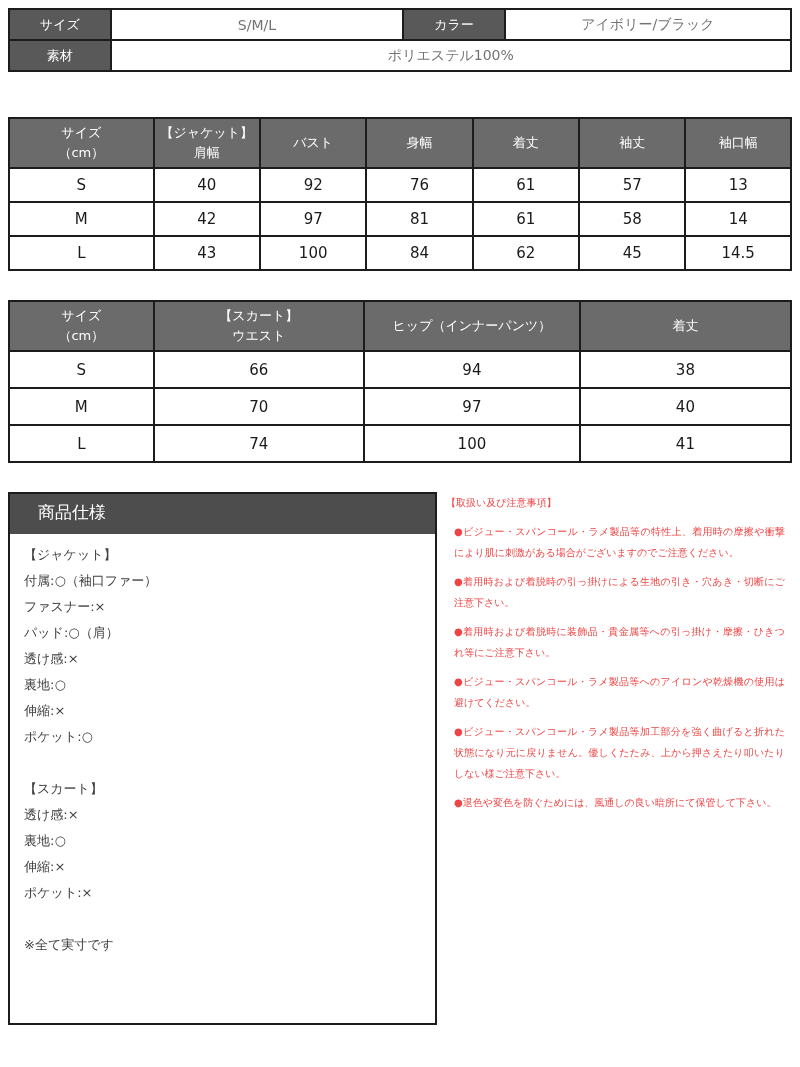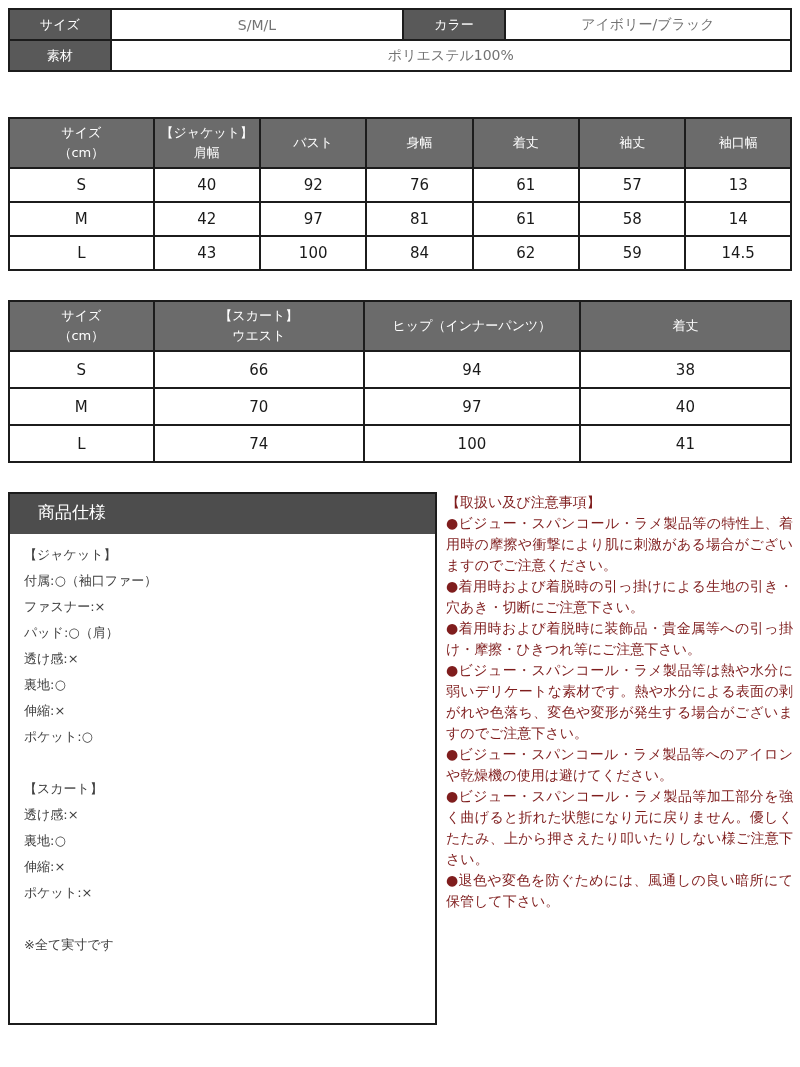--- a/index.html
+++ b/index.html
@@ -31,23 +31,23 @@
   .spec-box{position:absolute;left:8px;top:492px;width:429px;height:533px;
       border:2px solid #1c1c1c;box-sizing:border-box;background:#fff;}
   .spec-header{background:#4d4d4d;color:#fff;font-size:17px;line-height:36px;
       height:40px;padding-left:28px;}
   .spec-body{padding:8px 16px 0 14px;font-size:13px;line-height:26px;color:#404040;}
   .spec-line{white-space:pre-wrap;}
   .spec-line.blank{height:26px;}
 
   
   .notes{position:absolute;left:446px;top:492px;width:347px;
-      font-size:14px;line-height:21px;color:#7f1d1d;}
+      font-size:10px;line-height:21px;color:#ef4444;}
   .notes-title{margin:0 0 0 0;}
-  .note-item{margin:0;text-align:justify;}
+  .note-item{margin:8px;text-align:justify;}
 </style>
 </head>
 <body>
 
 <div class="page">
 
   <table class="info-table">
     <colgroup>
       <col style="width:13%">
         <col style="width:37.4%">
@@ -109,21 +109,21 @@
           <td>61</td>
           <td>58</td>
           <td>14</td>
         </tr>
         <tr>
           <td>L</td>
           <td>43</td>
           <td>100</td>
           <td>84</td>
           <td>62</td>
-          <td>59</td>
+          <td>45</td>
           <td>14.5</td>
         </tr>
       </tbody>
   </table>
 
   <table class="size-table skirt-table">
     <colgroup>
       <col style="width:18.5%">
         <col style="width:26.9%">
       <col style="width:27.6%">
@@ -182,20 +182,19 @@
         <div class="spec-line">※全て実寸です</div>
       </div>
   </div>
 
   <div class="notes">
     <div class="notes-title">【取扱い及び注意事項】</div>
     <div>
         <div class="note-item">●ビジュー・スパンコール・ラメ製品等の特性上、着用時の摩擦や衝撃により肌に刺激がある場合がございますのでご注意ください。</div>
         <div class="note-item">●着用時および着脱時の引っ掛けによる生地の引き・穴あき・切断にご注意下さい。</div>
         <div class="note-item">●着用時および着脱時に装飾品・貴金属等への引っ掛け・摩擦・ひきつれ等にご注意下さい。</div>
-        <div class="note-item">●ビジュー・スパンコール・ラメ製品等は熱や水分に弱いデリケートな素材です。熱や水分による表面の剥がれや色落ち、変色や変形が発生する場合がございますのでご注意下さい。</div>
         <div class="note-item">●ビジュー・スパンコール・ラメ製品等へのアイロンや乾燥機の使用は避けてください。</div>
         <div class="note-item">●ビジュー・スパンコール・ラメ製品等加工部分を強く曲げると折れた状態になり元に戻りません。優しくたたみ、上から押さえたり叩いたりしない様ご注意下さい。</div>
         <div class="note-item">●退色や変色を防ぐためには、風通しの良い暗所にて保管して下さい。</div>
       </div>
   </div>
 
 </div>
 
 </body></html>

